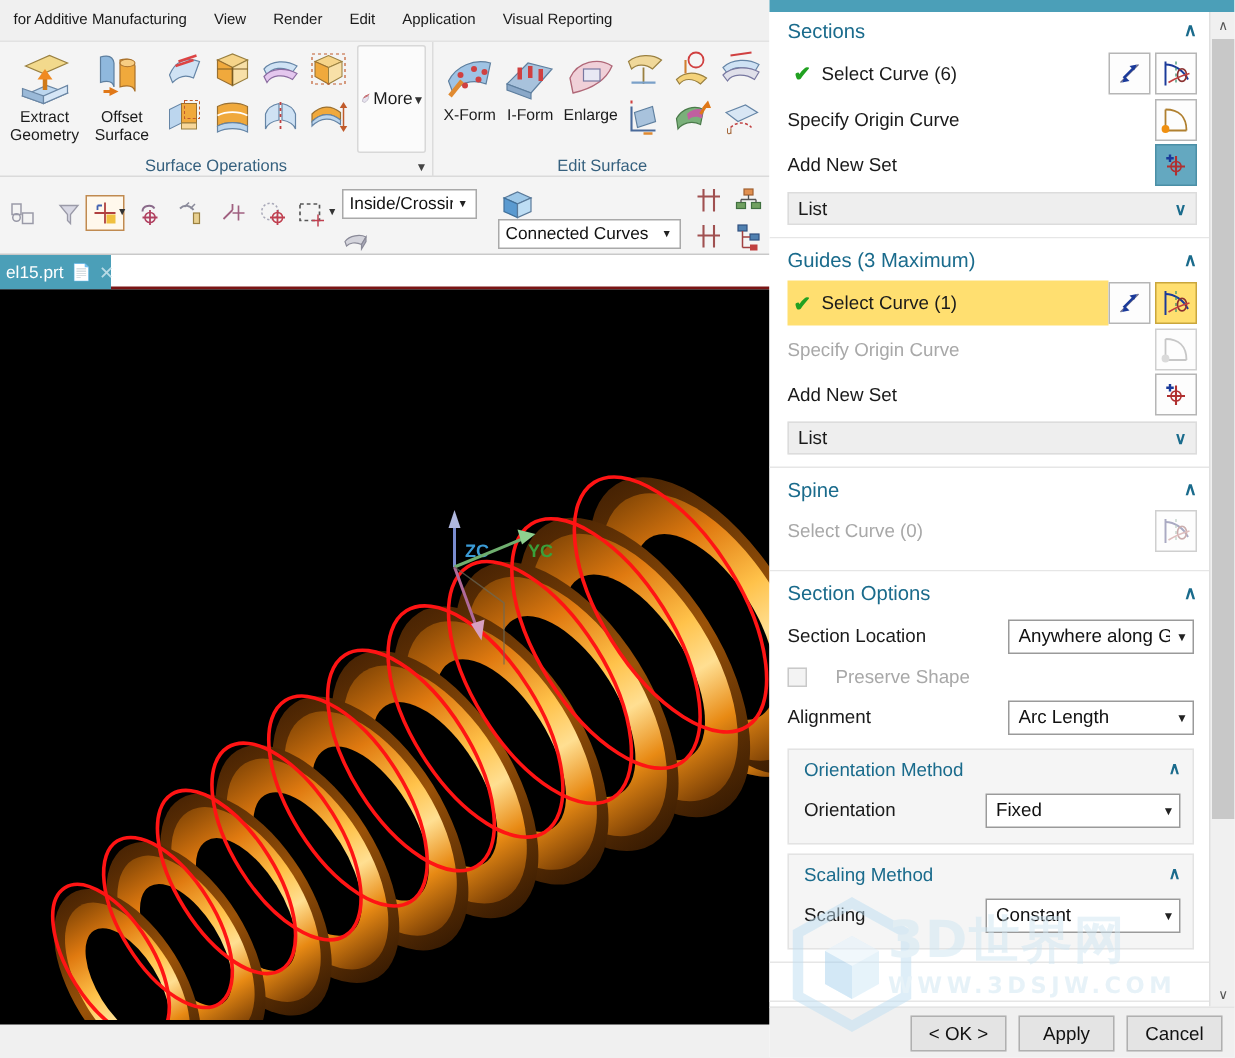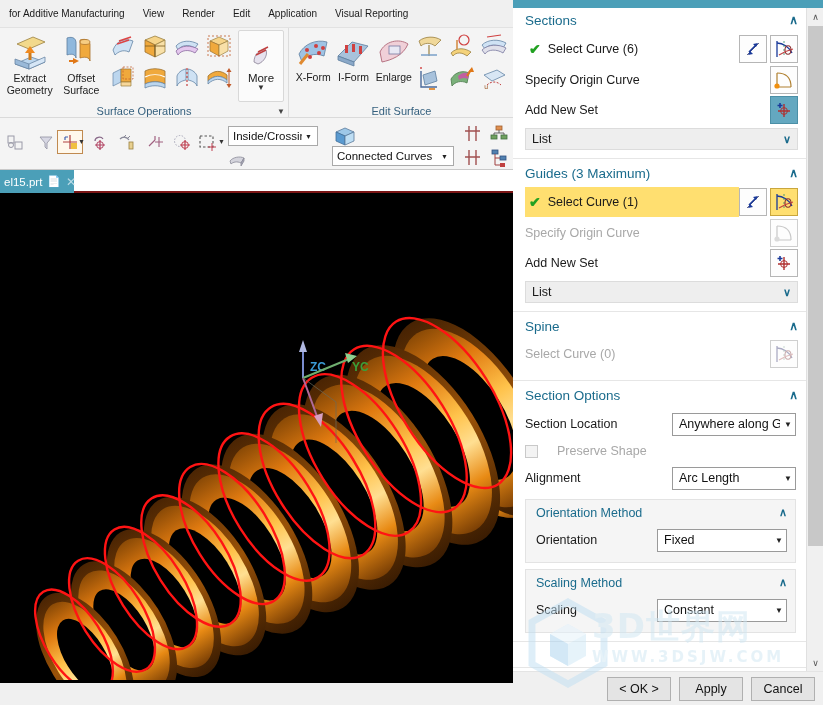--- a/index.html
+++ b/index.html
@@ -59,21 +59,21 @@
   .sm-btn {
     width: 32px; height: 32px; display: flex; align-items: center;
     justify-content: center; cursor: default;
   }
   .mid-btn {
     width: 46px; display: flex; flex-direction: column; align-items: center;
     cursor: default; padding-top: 2px;
   }
   .mid-btn .lbl { font-size: 10.5px; color: #1c1c1c; margin-top: 1px; }
   .more-btn {
-    width: 46px; height: 72px; display: flex; flex-direction: column;
+    width: 46px; height: 72px; display: flex; flex-direction: row;
     align-items: center; justify-content: center;
     border: 1px solid #d8d8d8; background: #fbfbfb; border-radius: 2px;
     cursor: default;
   }
   .more-btn .lbl { font-size: 11.5px; color: #1c1c1c; }
   .more-caret { font-size: 8px; color: #333; line-height: 7px; }
   .grp-expand {
     position: absolute; right: 3px; bottom: 2px; font-size: 8px; color: #444;
     cursor: default;
   }

